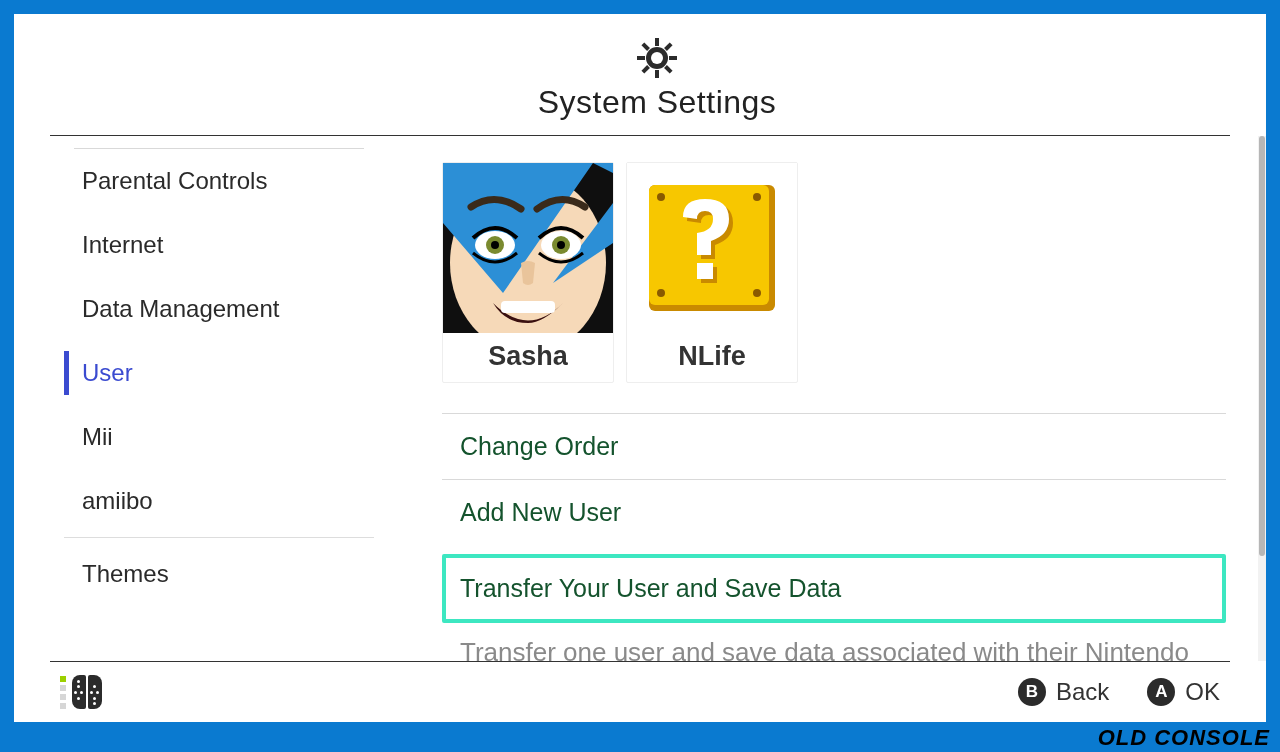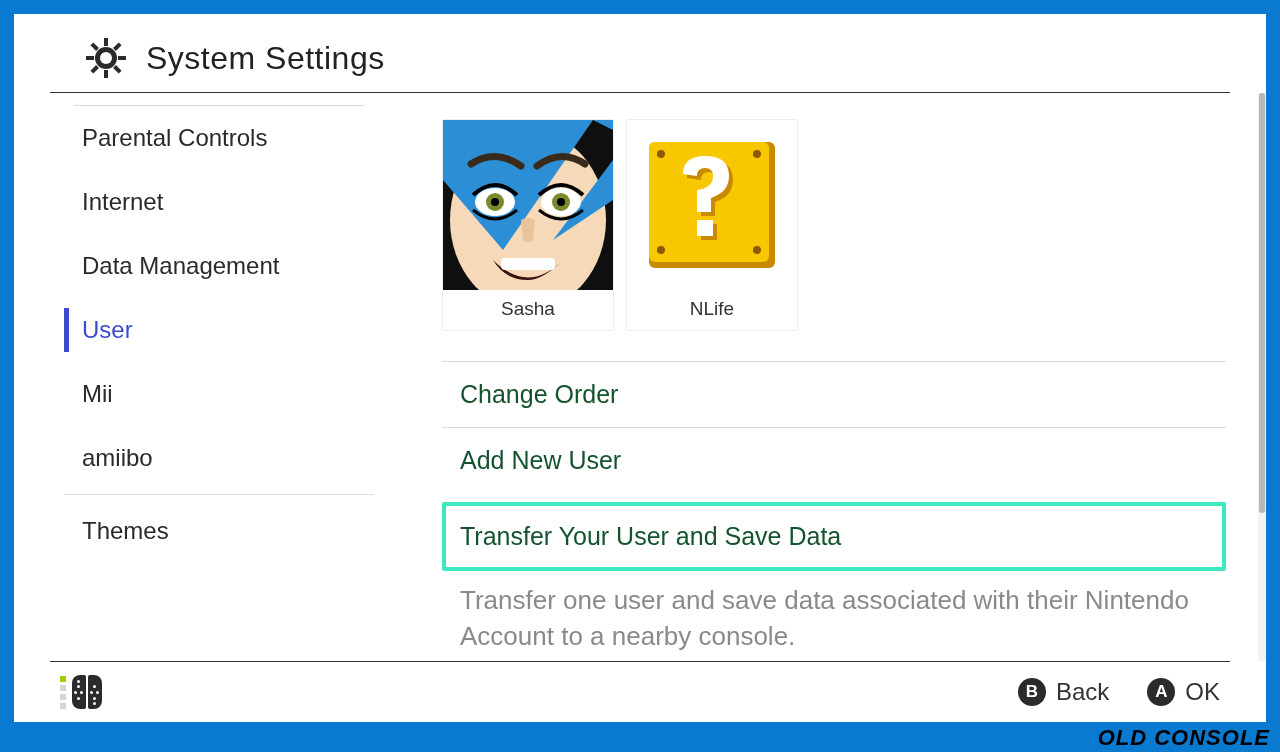--- a/index.html
+++ b/index.html
@@ -1,34 +1,34 @@
 <!DOCTYPE html>
 <html><head>
   <meta charset="utf-8">
   <style>
     * { margin:0; padding:0; box-sizing:border-box; font-family:-apple-system,BlinkMacSystemFont,"Segoe UI",Arial,sans-serif; }
     html,body { width:1280px; height:752px; overflow:hidden; }
     .outer-frame { width:1280px; height:752px; background:#0a7ad0; position:relative; }
     .inner-screen { position:absolute; left:14px; top:14px; right:14px; bottom:30px; background:#fff; display:flex; flex-direction:column; }
-    .header { display:flex; align-items:center; padding:24px 38px 14px 72px; gap:20px; }
+    .header { display:flex; align-items:center; padding:24px 38px 14px 72px; gap:6px;flex-direction:column; }
     .gear-icon { width:40px; height:40px; flex-shrink:0; }
     .page-title { font-size:32px; font-weight:400; color:#222; letter-spacing:0.5px; }
     .hr-top { height:1px; background:#333; margin:0 36px; }
     .body { flex:1; display:flex; overflow:hidden; position:relative; }
     .sidebar { width:380px; padding-top:12px; padding-left:50px; overflow:hidden; display:flex; flex-direction:column; }
     .sidebar-item { font-size:24px; color:#2a2a2a; padding:18px 12px 18px 18px; margin-right:0; cursor:pointer; position:relative; }
     .sidebar-item.selected { color:#3b4bd0; }
     .sidebar-item.selected::before { content:""; position:absolute; left:0; top:10px; bottom:10px; width:5px; background:#3b4bd0; }
     .sb-divider { height:1px; background:#ddd; margin:4px 20px 4px 0; }
     .sb-top-border { height:1px; background:#d9d9d9; margin:0 30px 0 10px; }
     .content { flex:1; padding:26px 40px 0 48px; overflow:hidden; position:relative; }
     .users-row { display:flex; gap:12px; }
     .user-card { width:172px; border:1px solid #eee; border-radius:2px; text-align:center; padding-bottom:10px; background:#fff; }
     .avatar { width:170px; height:170px; display:flex; align-items:center; justify-content:center; overflow:hidden; }
-    .user-name { font-size:19px; color:#333; margin-top:8px; }
+    .user-name { font-size:27px; color:#333; margin-top:8px;font-weight:bold; }
     .options { margin-top:30px; }
     .opt-divider { height:1px; background:#d9d9d9; }
     .option-item { font-size:25px; color:#14532d; padding:18px 18px; cursor:pointer; }
     .option-item.highlighted { border:4px solid #3de7c1; border-radius:2px; padding:16px 14px; margin:9px 0; }
     .option-desc { font-size:26px; color:#8a8a8a; padding:2px 18px 0 18px; line-height:1.4; }
     .scrollbar { position:absolute; right:0; top:0; bottom:0; width:8px; background:#f2f2f2; }
     .scrollbar-thumb { position:absolute; left:1px; right:1px; top:0; height:420px; background:#b6b6b6; border-radius:3px; }
     .hr-bottom { height:1px; background:#333; margin:0 36px; }
     .footer { display:flex; align-items:center; padding:6px 46px 6px 46px; height:60px; }
     .led-col { display:flex; flex-direction:column; gap:3px; margin-right:6px; }

